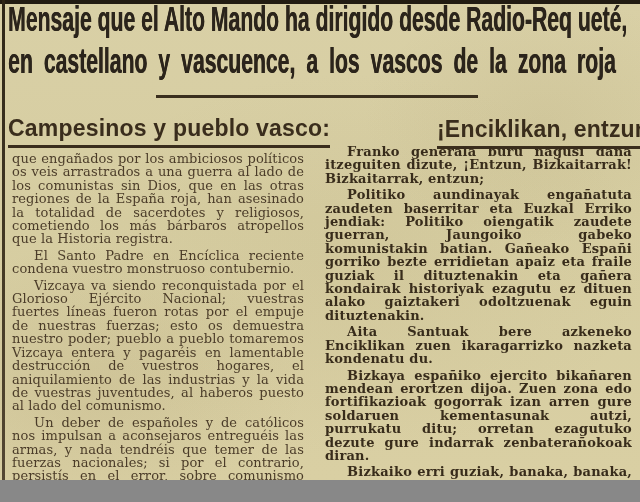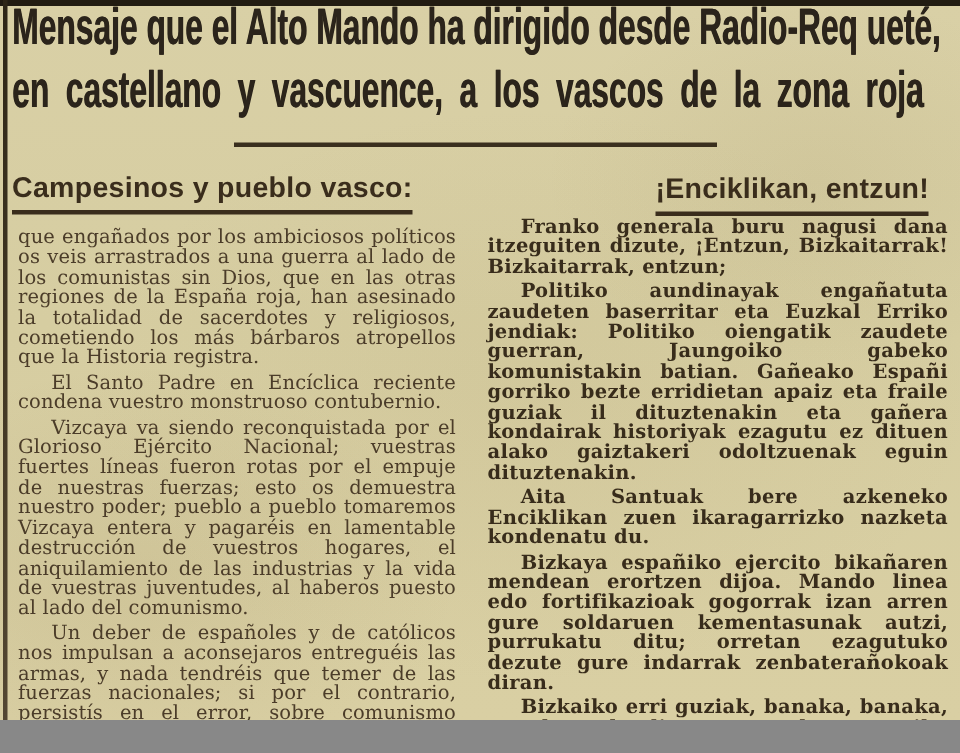--- a/index.html
+++ b/index.html
@@ -57,21 +57,21 @@
   .center-divider-rule {
     position: absolute;
     top: 95px; left: 156px;
     width: 322px; height: 3px;
     background: #3a2f1e;
   }
   .col-heading {
     position: absolute;
     font-family: "Liberation Sans", sans-serif;
     font-weight: 700;
-    font-size: 19px;
+    font-size: 23px;
     letter-spacing: 0.2px;
     color: #3a2d1c;
     border-bottom: 3px solid #3a2d1c;
     padding-bottom: 3px;
     white-space: nowrap;
   }
   .heading-left { top: 115px; left: 8px; }
   .heading-right { top: 116px; left: 437px; }
   .column {
     position: absolute;
@@ -119,18 +119,18 @@
     <p class="no-indent">que engañados por los ambiciosos políticos os veis arrastrados a una guerra al lado de los comunistas sin Dios, que en las otras regiones de la España roja, han asesinado la totalidad de sacerdotes y religiosos, cometiendo los más bárbaros atropellos que la Historia registra.</p>
     <p>El Santo Padre en Encíclica reciente condena vuestro monstruoso contubernio.</p>
     <p>Vizcaya va siendo reconquistada por el Glorioso Ejército Nacional; vuestras fuertes líneas fueron rotas por el empuje de nuestras fuerzas; esto os demuestra nuestro poder; pueblo a pueblo tomaremos Vizcaya entera y pagaréis en lamentable destrucción de vuestros hogares, el aniquilamiento de las industrias y la vida de vuestras juventudes, al haberos puesto al lado del comunismo.</p>
     <p>Un deber de españoles y de católicos nos impulsan a aconsejaros entreguéis las armas, y nada tendréis que temer de las fuerzas nacionales; si por el contrario, persistís en el error, sobre comunismo caiga la responsabilidad de la destrucción de Vizcaya.</p>
   </div>
 
   <div class="column column-right">
     <p>Franko generala buru nagusi dana itzeguiten dizute, ¡Entzun, Bizkaitarrak! Bizkaitarrak, entzun;</p>
     <p>Politiko aundinayak engañatuta zaudeten baserritar eta Euzkal Erriko jendiak: Politiko oiengatik zaudete guerran, Jaungoiko gabeko komunistakin batian. Gañeako Españi gorriko bezte erridietan apaiz eta fraile guziak il dituztenakin eta gañera kondairak historiyak ezagutu ez dituen alako gaiztakeri odoltzuenak eguin dituztenakin.</p>
     <p>Aita Santuak bere azkeneko Enciklikan zuen ikaragarrizko nazketa kondenatu du.</p>
-    <p>Bizkaya españiko ejercito bikañaren mendean erortzen dijoa. Mando linea edo fortifikazioak gogorrak izan arren gure soldaruen kementasunak autzi, purrukatu ditu; orretan ezagutuko dezute gure indarrak zenbaterañokoak diran.</p>
+    <p>Bizkaya españiko ejercito bikañaren mendean erortzen dijoa. Zuen zona edo fortifikazioak gogorrak izan arren gure soldaruen kementasunak autzi, purrukatu ditu; orretan ezagutuko dezute gure indarrak zenbaterañokoak diran.</p>
     <p>Bizkaiko erri guziak, banaka, banaka, menderatuko ditugu eta orduan etorriko da zuen echeen ondatzea zuen lambideak apurtzea eta zuen gazteen bizia galtzea, eta guzia komunisten aldamenian jarri zeratelako.</p>
 
   </div>
 
 </div>
 
 </body></html>

